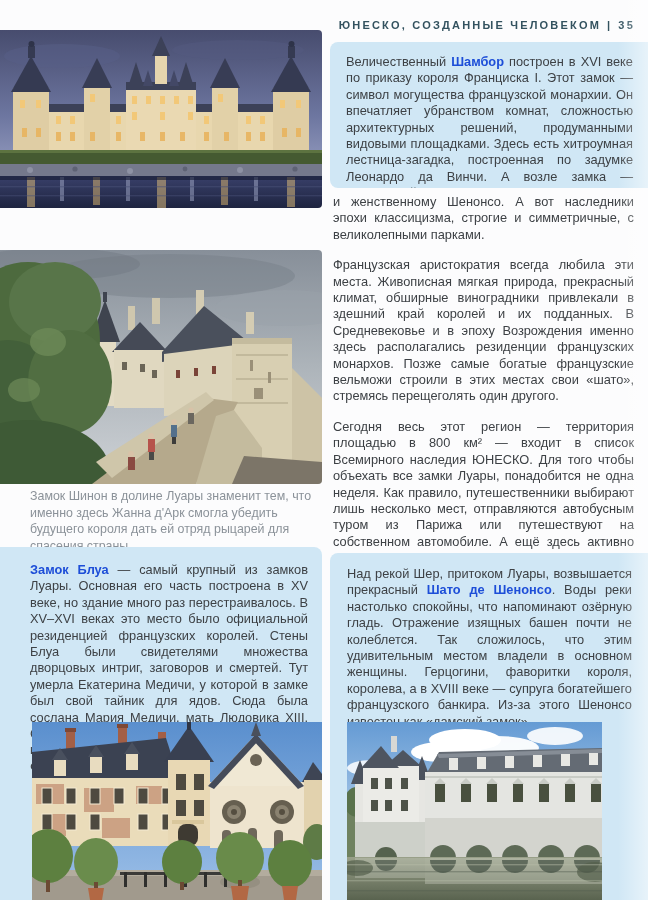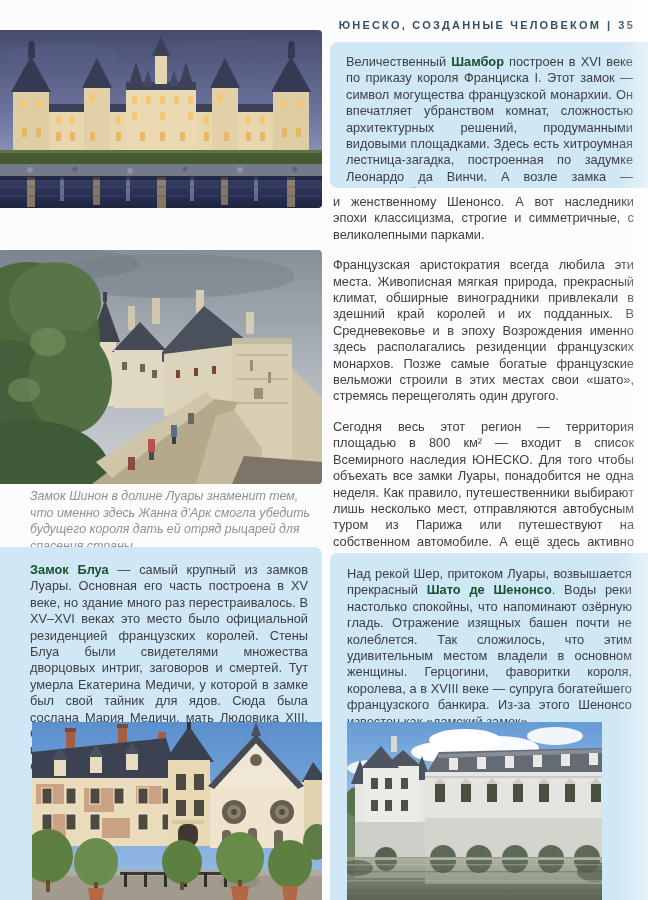--- a/index.html
+++ b/index.html
@@ -13,30 +13,30 @@
   
   .photo{overflow:hidden;}
   .photo svg{display:block;width:100%;height:100%;}
   #photo-chambord{left:0;top:30px;width:322px;height:178px;border-radius:0 4px 4px 0;}
   #photo-chinon{left:0;top:250px;width:322px;height:234px;border-radius:0 4px 4px 0;}
   #photo-blois{left:32px;top:722px;width:290px;height:178px;}
   #photo-chenonceau{left:347px;top:722px;width:255px;height:178px;}
   
   .bluebox{background:#d0e7f5;box-sizing:border-box;overflow:hidden;}
   .bodytext{font-size:12.8px;line-height:16.4px;text-align:justify;color:#3d4145;}
-  .bodytext b{color:#14532d;}
+  .bodytext b{color:#1d4ed8;}
   #block-chambord{left:330px;top:42px;width:318px;height:146px;border-radius:8px 0 0 8px;
                   padding:12px 15px 0 16px;}
   #block-blois{left:0;top:547px;width:322px;height:353px;border-radius:0 8px 0 0;
                padding:15px 14px 0 30px;}
   #block-chenonceau{left:330px;top:553px;width:318px;height:347px;border-radius:8px 0 0 0;
                     padding:13px 16px 0 17px;}
   #maincol{left:333px;top:194px;width:301px;}
   #maincol p{margin:0 0 14px 0;}
-  #chinon-caption{left:30px;top:488px;width:284px;font-style:italic;font-size:12.4px;
+  #chinon-caption{left:30px;top:488px;width:284px;font-size:12.4px;
                   line-height:16.6px;color:#8b9299;}
   
   .curl{top:0;right:0;width:30px;height:900px;pointer-events:none;
         background:linear-gradient(to right,rgba(255,255,255,0),rgba(255,255,255,0.5));}
 </style>
 </head>
 <body>
 
 <div class="page">
 

